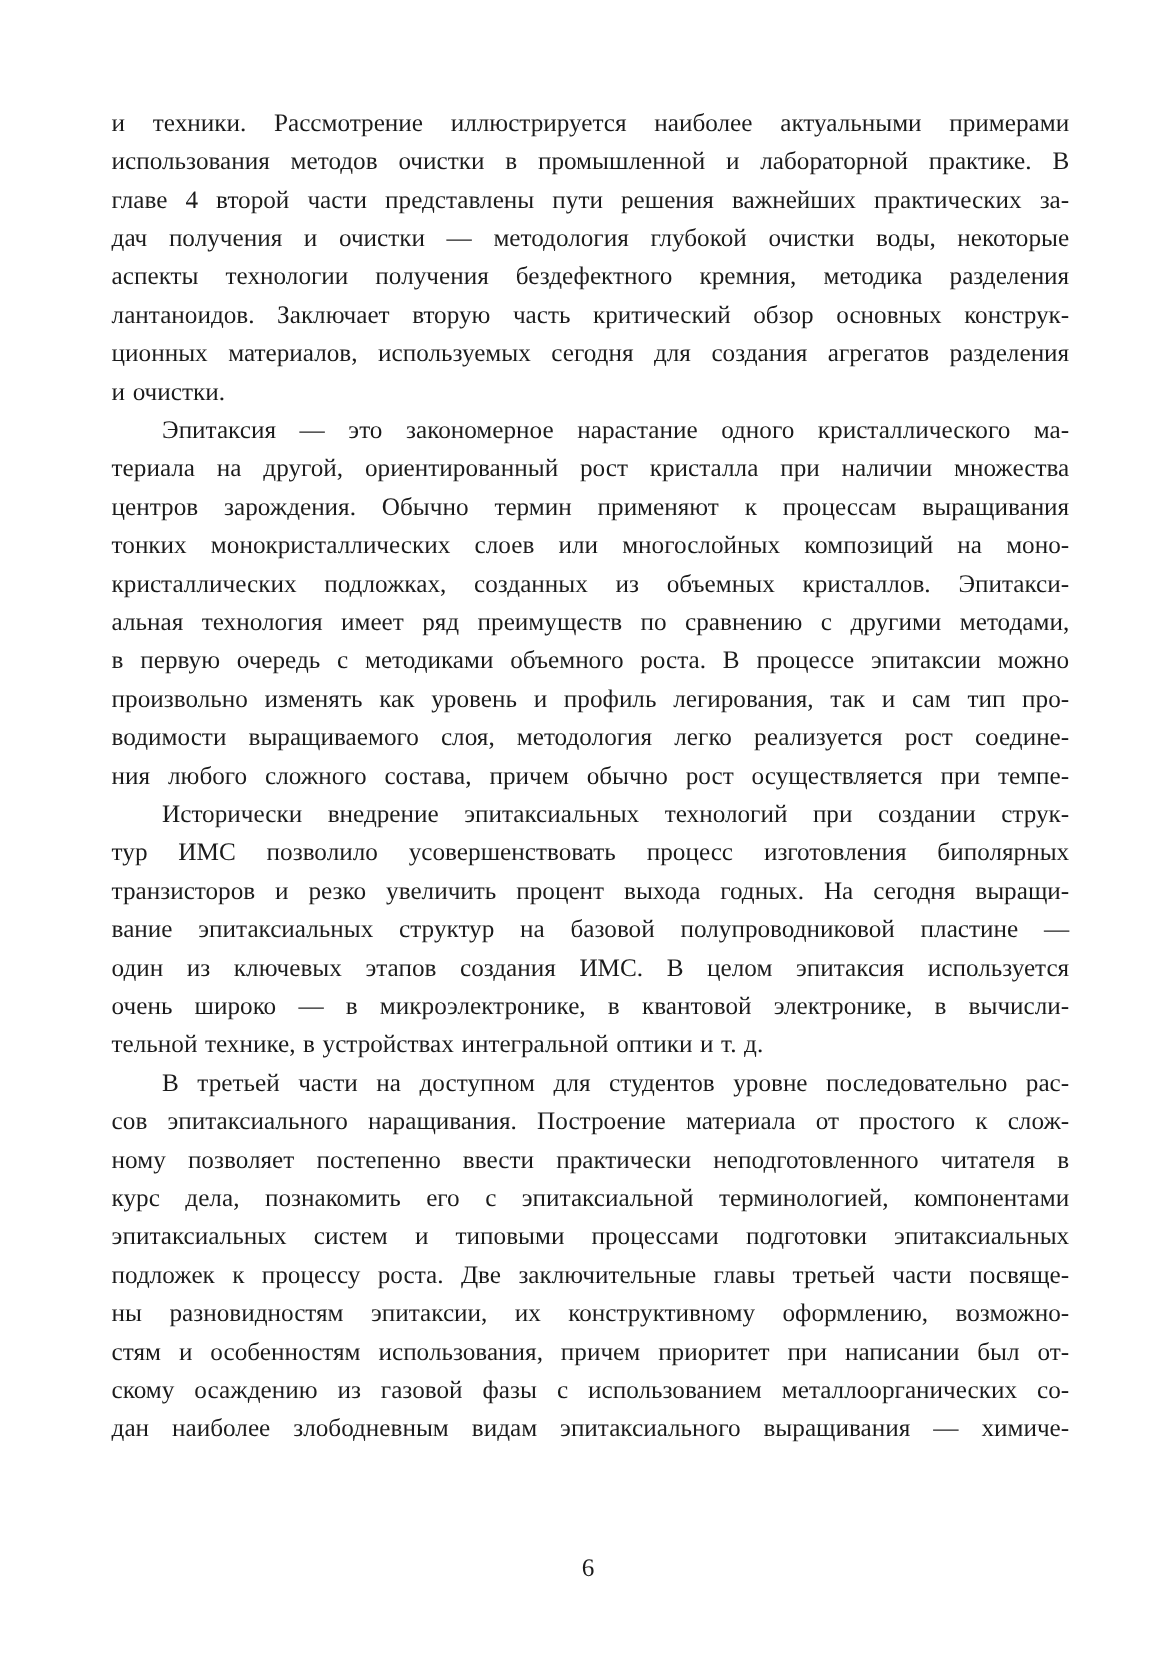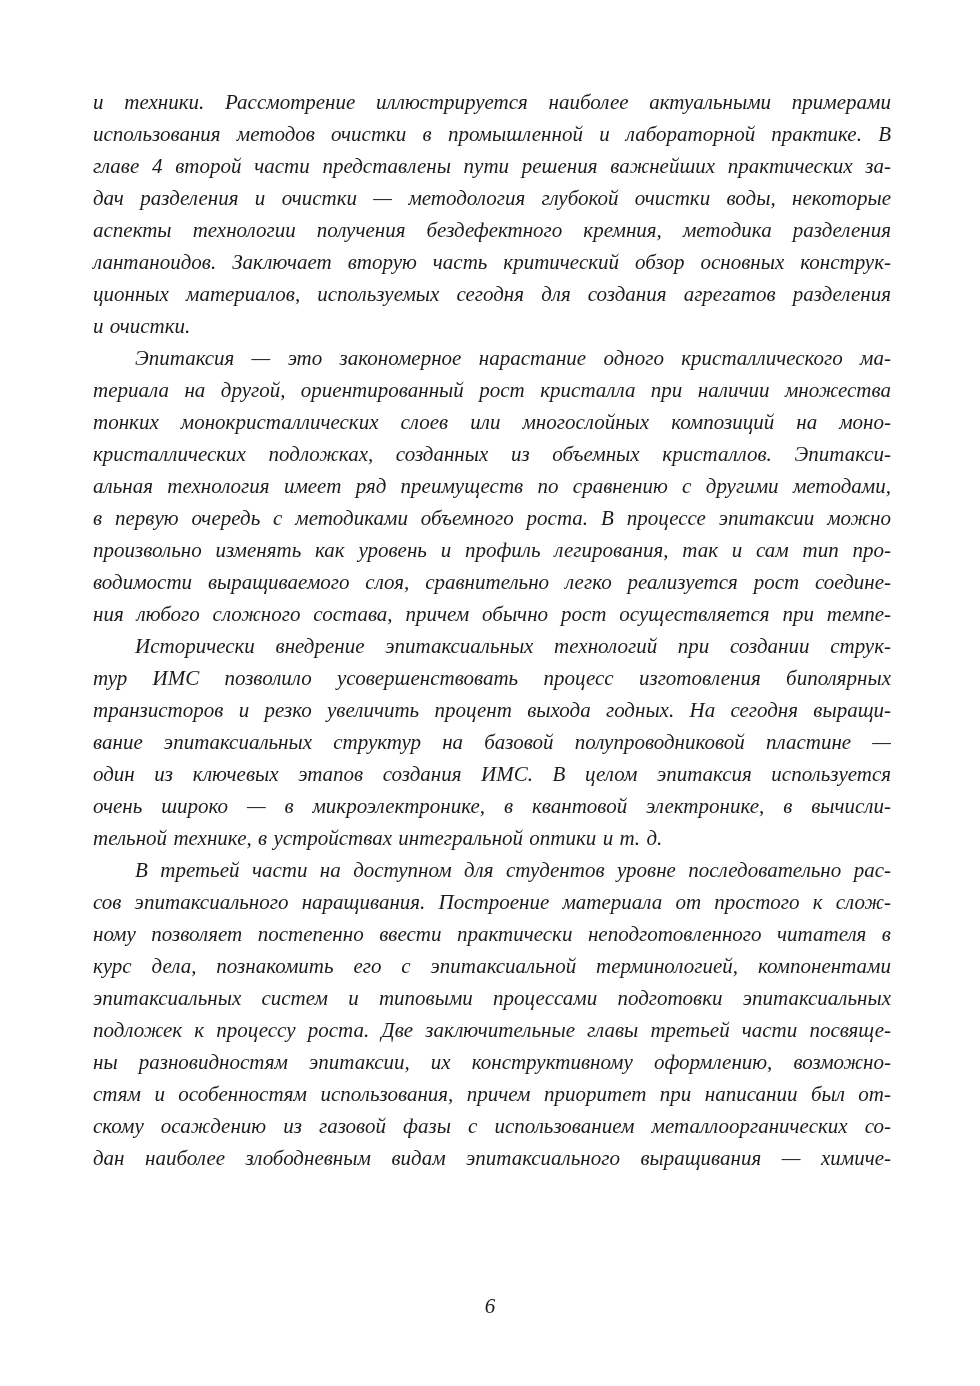--- a/index.html
+++ b/index.html
@@ -12,21 +12,20 @@
     height: 1386px;
     position: relative;
     overflow: hidden;
     font-family: "Liberation Serif", "DejaVu Serif", serif;
     color: #1b1b1b;
   }
   .page {
     position: absolute;
     inset: 0;
     background: #ffffff;
-    font-style: italic;
   }
   .text-block {
     position: absolute;
     left: 93px;
     top: 86px;
     width: 798px;
     font-size: 21px;
     line-height: 32px;
   }
   .paragraph {
@@ -60,35 +59,36 @@
 </style>
 </head>
 <body>
 
 <div class="page">
   <main class="text-block">
       <div class="paragraph">
         <div class="line">и техники. Рассмотрение иллюстрируется наиболее актуальными примерами</div>
         <div class="line">использования методов очистки в промышленной и лабораторной практике. В</div>
         <div class="line">главе 4 второй части представлены пути решения важнейших практических за-</div>
-        <div class="line">дач разделения и очистки — методология глубокой очистки воды, некоторые</div>
+        <div class="line">дач получения и очистки — методология глубокой очистки воды, некоторые</div>
         <div class="line">аспекты технологии получения бездефектного кремния, методика разделения</div>
         <div class="line">лантаноидов. Заключает вторую часть критический обзор основных конструк-</div>
         <div class="line">ционных материалов, используемых сегодня для создания агрегатов разделения</div>
         <div class="line last">и очистки.</div>
       </div>
       <div class="paragraph">
         <div class="line indent">Эпитаксия — это закономерное нарастание одного кристаллического ма-</div>
         <div class="line">териала на другой, ориентированный рост кристалла при наличии множества</div>
+        <div class="line">центров зарождения. Обычно термин применяют к процессам выращивания</div>
         <div class="line">тонких монокристаллических слоев или многослойных композиций на моно-</div>
         <div class="line">кристаллических подложках, созданных из объемных кристаллов. Эпитакси-</div>
         <div class="line">альная технология имеет ряд преимуществ по сравнению с другими методами,</div>
         <div class="line">в первую очередь с методиками объемного роста. В процессе эпитаксии можно</div>
         <div class="line">произвольно изменять как уровень и профиль легирования, так и сам тип про-</div>
-        <div class="line">водимости выращиваемого слоя, сравнительно легко реализуется рост соедине-</div>
+        <div class="line">водимости выращиваемого слоя, методология легко реализуется рост соедине-</div>
         <div class="line">ния любого сложного состава, причем обычно рост осуществляется при темпе-</div>
       </div>
       <div class="paragraph">
         <div class="line indent">Исторически внедрение эпитаксиальных технологий при создании струк-</div>
         <div class="line">тур ИМС позволило усовершенствовать процесс изготовления биполярных</div>
         <div class="line">транзисторов и резко увеличить процент выхода годных. На сегодня выращи-</div>
         <div class="line">вание эпитаксиальных структур на базовой полупроводниковой пластине —</div>
         <div class="line">один из ключевых этапов создания ИМС. В целом эпитаксия используется</div>
         <div class="line">очень широко — в микроэлектронике, в квантовой электронике, в вычисли-</div>
         <div class="line last">тельной технике, в устройствах интегральной оптики и т. д.</div>

